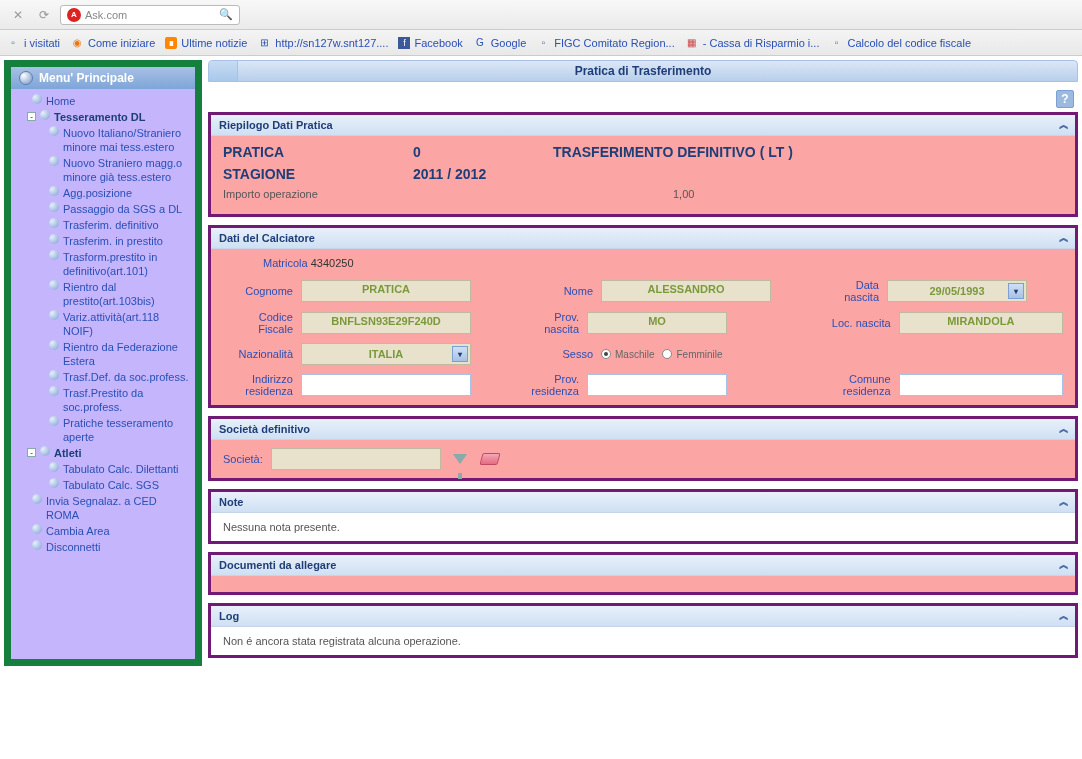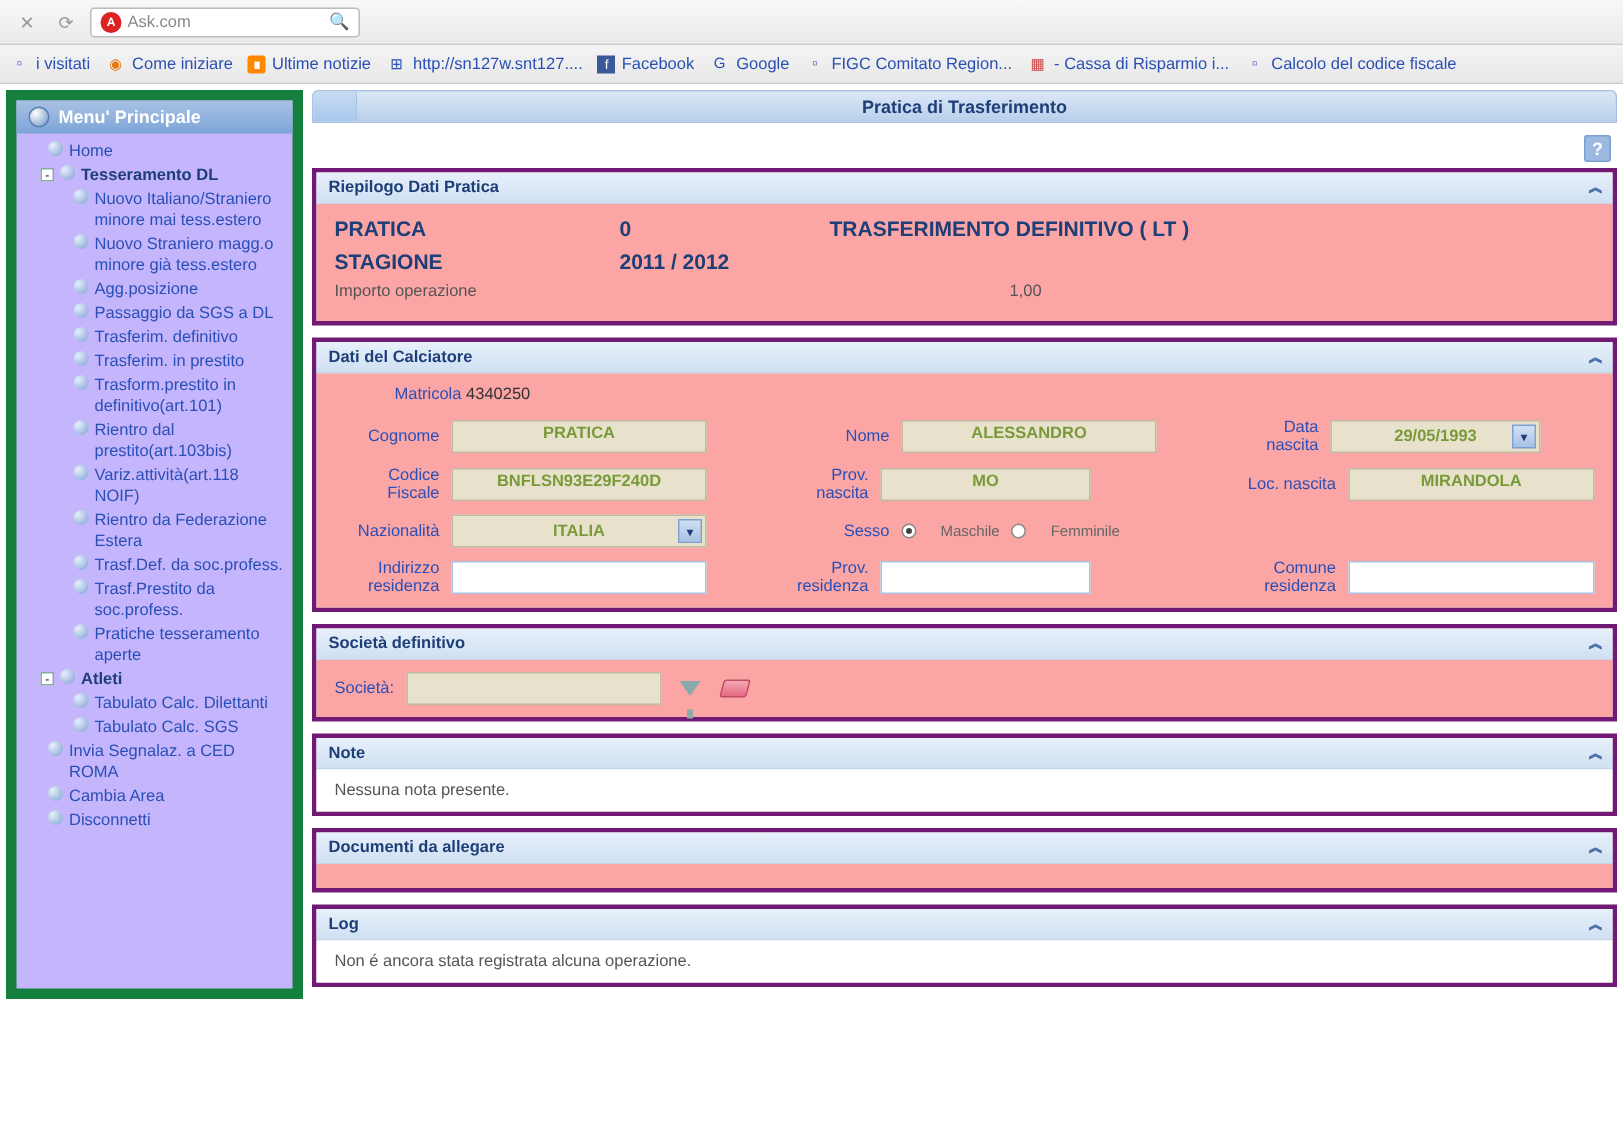--- a/index.html
+++ b/index.html
@@ -38,21 +38,21 @@
 .row { display: flex; align-items: center; gap: 20px; margin-bottom: 6px; }
 .big-blue { color: #1e3e78; font-weight: bold; font-size: 14px; }
 .label-blue { color: #2a4fb5; font-size: 11px; }
 .field-row { display: flex; align-items: center; gap: 8px; }
 .field-label { width: 70px; text-align: right; color: #2a4fb5; font-size: 11px; }
 .ro-input { height: 22px; background: #e8e2cd; border: 1px solid #c0baa0; color: #7a9a3a; text-align: center; font-size: 11px; font-weight: bold; padding: 2px 4px; }
 .txt-input { height: 22px; background: #fff; border: 1px solid #a8c1e4; padding: 2px 4px; font-size: 11px; }
 .sel { height: 22px; background: #e8e2cd; border: 1px solid #c0baa0; color: #7a9a3a; font-size: 11px; font-weight: bold; text-align: center; display: flex; align-items: center; justify-content: center; position: relative; }
 .sel .dd { position: absolute; right: 2px; top: 2px; width: 16px; height: 16px; background: linear-gradient(#cfe0f3,#a8c1e4); border: 1px solid #7ba0d4; display: flex; align-items: center; justify-content: center; font-size: 8px; color: #1e3e78; }
 .grid3 { display: grid; grid-template-columns: 280px 280px 240px; gap: 8px 20px; }
-.radio { display: flex; align-items: center; gap: 16px; font-size: 10px; color: #666; }
+.radio { display: flex; align-items: center; gap: 4px; font-size: 10px; color: #666; }
 .radio .r { width: 10px; height: 10px; border: 1px solid #888; border-radius: 50%; background: #fff; display: flex; align-items: center; justify-content: center; }
 .radio .r.on::after { content: ""; width: 4px; height: 4px; background: #444; border-radius: 50%; }
 .soc-row { display: flex; align-items: center; gap: 8px; }
 .soc-input { width: 170px; height: 22px; background: #e8e2cd; border: 1px solid #c0baa0; }
 .tool-ico { width: 22px; height: 22px; display: flex; align-items: center; justify-content: center; font-size: 14px; cursor: pointer; }
 .funnel { width:0; height:0; border-left: 7px solid transparent; border-right: 7px solid transparent; border-top: 10px solid #8aa; position: relative; }
 .funnel::after { content: ""; position: absolute; left: -2px; top: 9px; width: 4px; height: 6px; background: #8aa; }
 .eraser { width: 18px; height: 12px; background: linear-gradient(#f3a7b4, #e56b84); border-radius: 2px; transform: skewX(-15deg); border: 1px solid #c04a64; }
 </style>
 </head>

